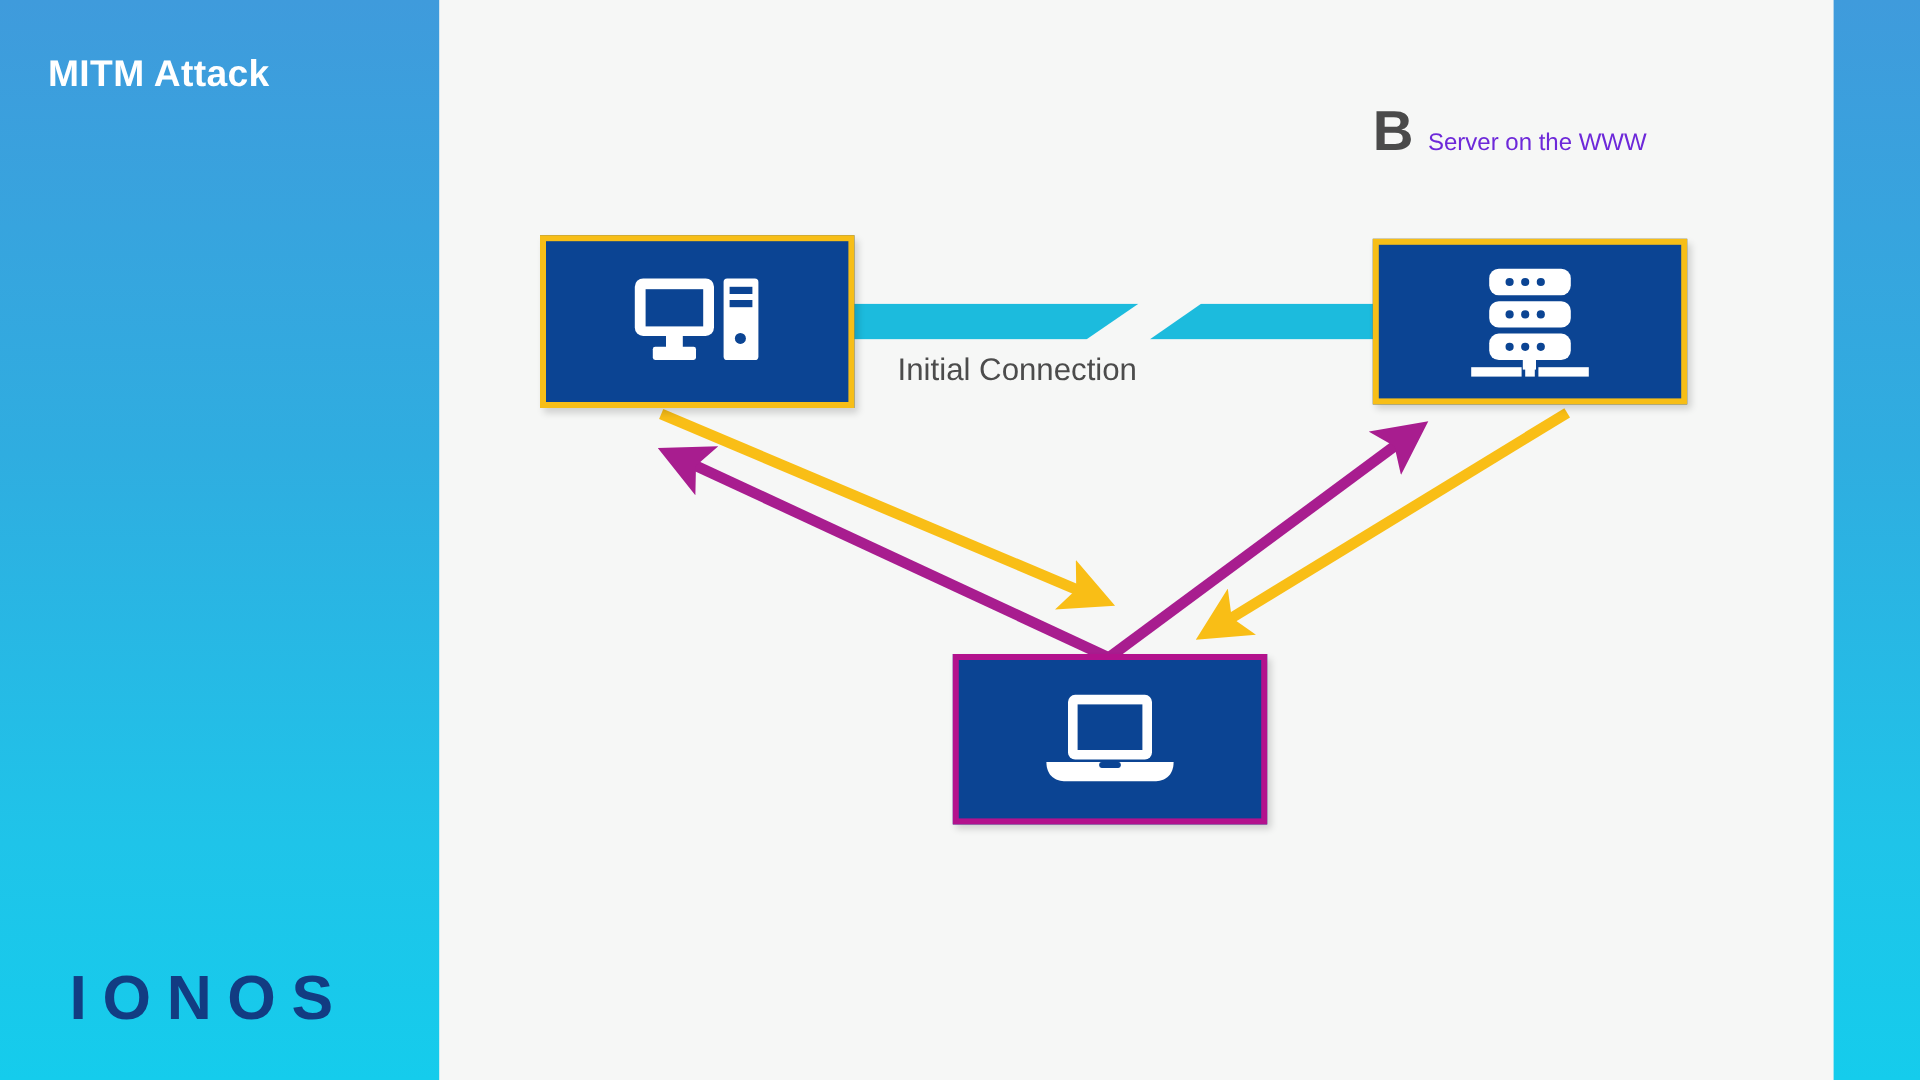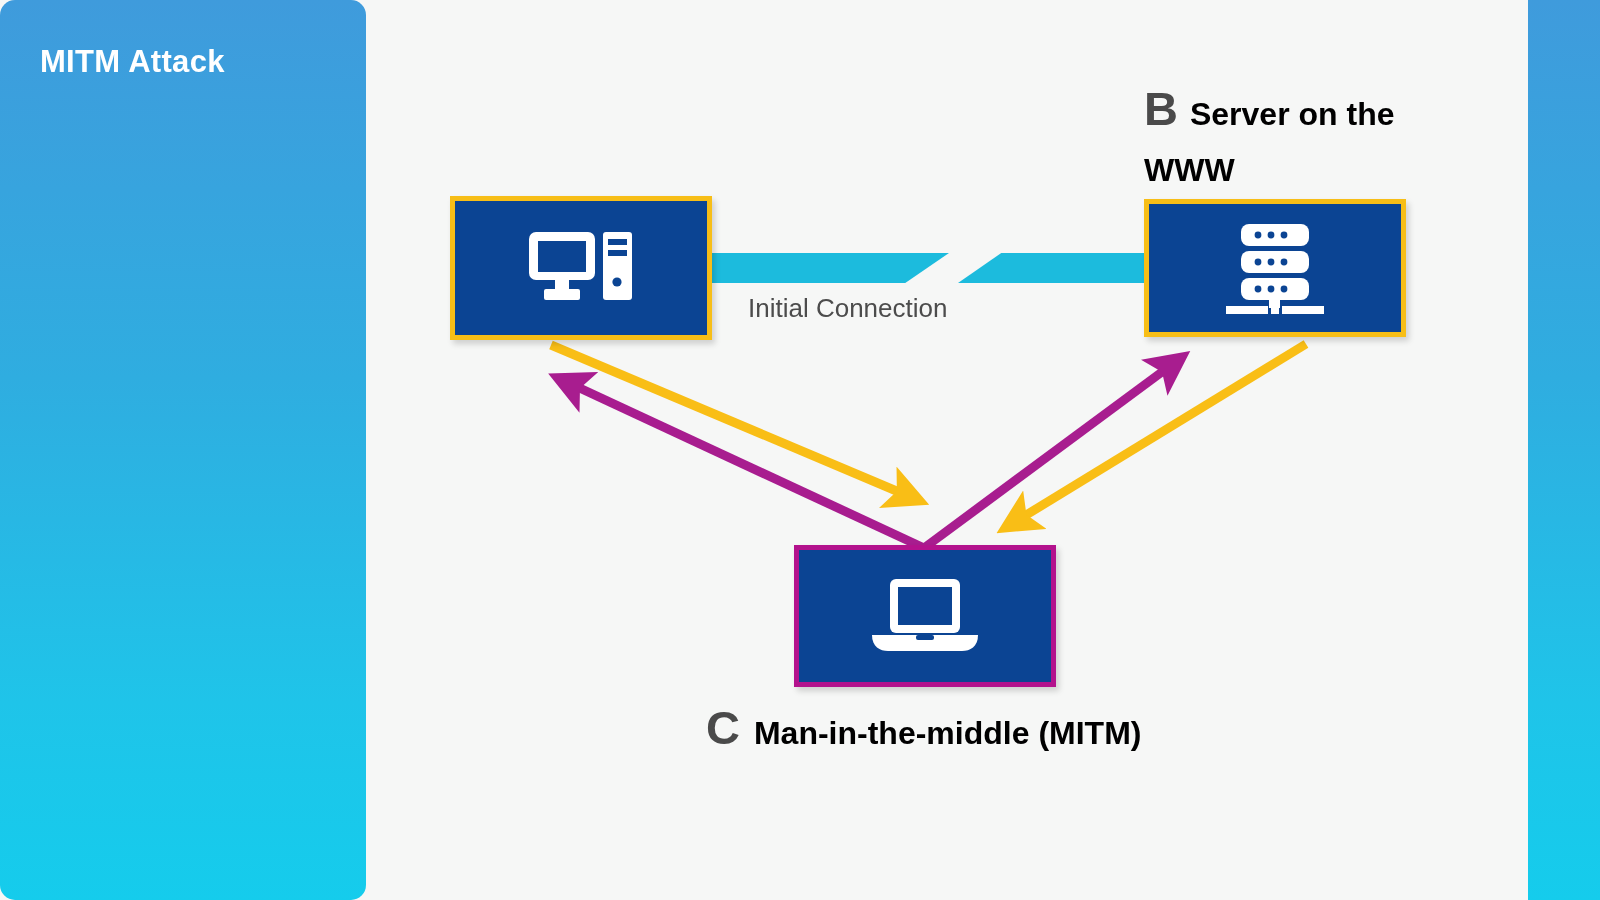--- a/index.html
+++ b/index.html
@@ -16,21 +16,20 @@
     font-family: "Liberation Sans", sans-serif;
   }
 
   
   #sidebar {
     position: absolute;
     left: 0; top: 0;
     width: 366px;
     height: 900px;
     background: linear-gradient(180deg, #3F9BDC 0%, #2FADE0 42%, #1FC4E9 78%, #15CCEC 100%);
-    border-radius: 15px;
   }
   #sidebar-title {
     position: absolute;
     left: 40px;
     top: 44px;
     font-size: 31px;
     font-weight: bold;
     color: #FFFFFF;
     letter-spacing: 0.3px;
     white-space: nowrap;
@@ -92,23 +91,23 @@
     color: #4A4A4A;
     white-space: nowrap;
   }
   .cap-letter {
     font-size: 47px;
     font-weight: bold;
     color: #4A4A4A;
     vertical-align: baseline;
   }
   .cap-text {
-    font-size: 32px;
-    color: #000000;
-    font-weight: bold;
+    font-size: 20px;
+    color: #6d28d9;
+    font-weight: normal;
     margin-left: 14px;
   }
   #cap-a { left: 100px; top: 128px; }
   #cap-b { left: 778px; top: 84px; width: 320px; white-space: normal; line-height: 50px; }
   #cap-b .cap-text { margin-left: 12px; }
   #cap-c { left: 340px; top: 700px; }
 
   #label-initial {
     position: absolute;
     left: 362px;
@@ -139,20 +138,21 @@
   
   .icon-svg { display: block; }
 </style>
 </head>
 <body>
 
 <div id="canvas">
 
   <div id="sidebar">
     <div id="sidebar-title">MITM Attack</div>
+    <div id="brand-logo">IONOS</div>
   </div>
 
   <div id="right-strip"></div>
 
   <div id="stage">
 
     <svg id="arrow-layer" viewBox="0 0 1162 900">
       <defs>
         <marker id="head-gold" markerWidth="5" markerHeight="5" refX="2.2" refY="2.5" orient="auto" markerUnits="strokeWidth">
           <path d="M0,0 L5,2.5 L0,5 L1.1,2.5 Z" fill="#F9BE16"></path>
@@ -175,23 +175,20 @@
       <div class="conn-seg" id="conn-left"></div>
       <div class="conn-seg" id="conn-right"></div>
     </div>
     <div id="label-initial">Initial Connection</div>
 
 
     <div class="caption" id="cap-b">
       <span class="cap-letter">B</span><span class="cap-text">Server on the WWW</span>
     </div>
 
-    <div class="caption" id="cap-c">
-      <span class="cap-letter">C</span><span class="cap-text">Man-in-the-middle (MITM)</span>
-    </div>
 
     <div class="node gold" id="node-a">
       <span class="icon-wrap">
         <svg class="icon-svg" width="108" height="80" viewBox="0 0 108 80">
 
           <rect x="2" y="4" width="66" height="48" rx="7" fill="#FFFFFF"></rect>
           <rect x="11" y="13" width="48" height="31" fill="#0B4493"></rect>
 
           <rect x="28" y="52" width="14" height="11" fill="#FFFFFF"></rect>
           <rect x="17" y="61" width="36" height="11" rx="2" fill="#FFFFFF"></rect>

